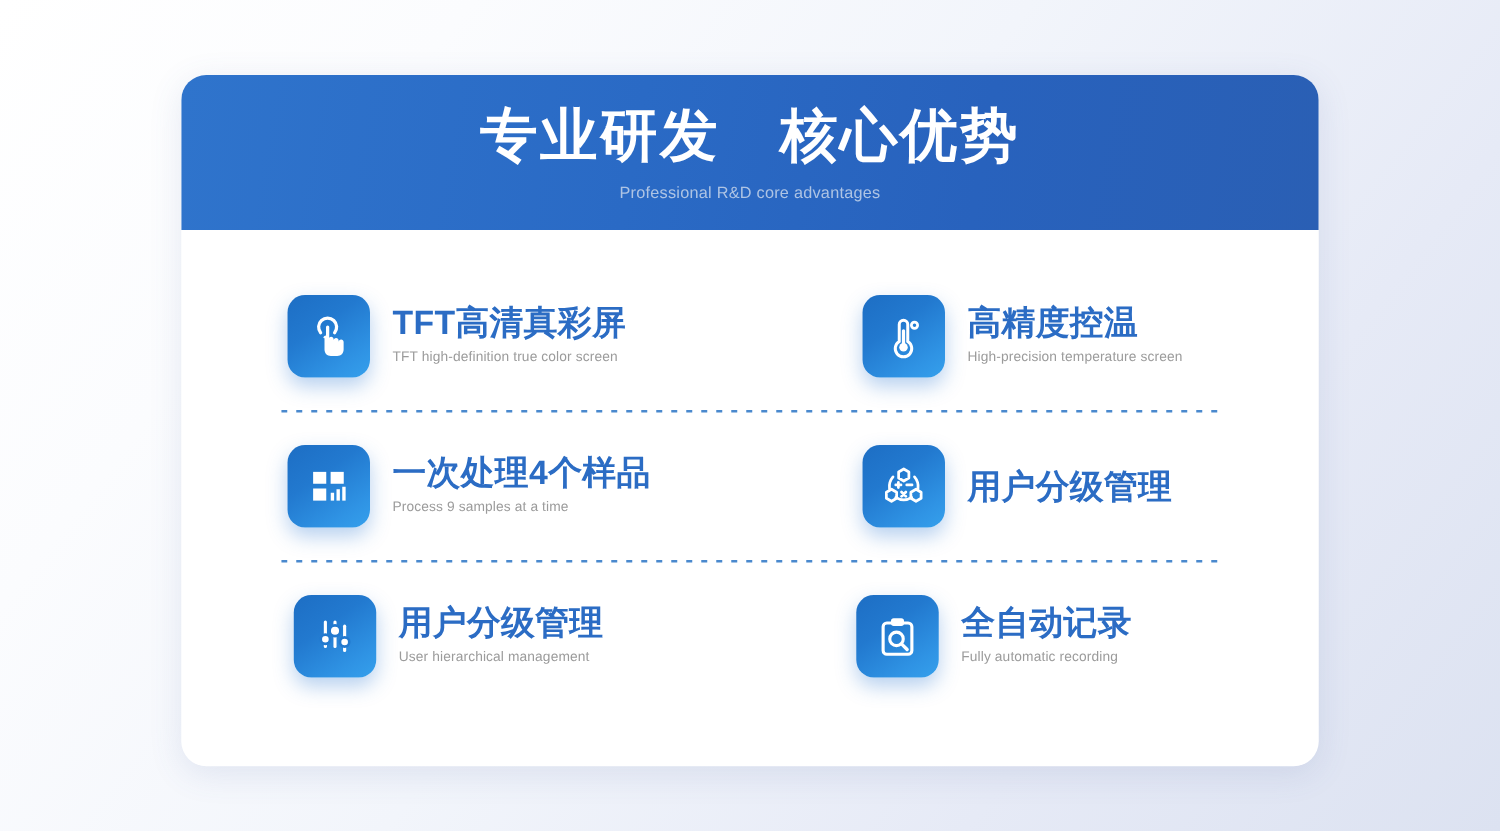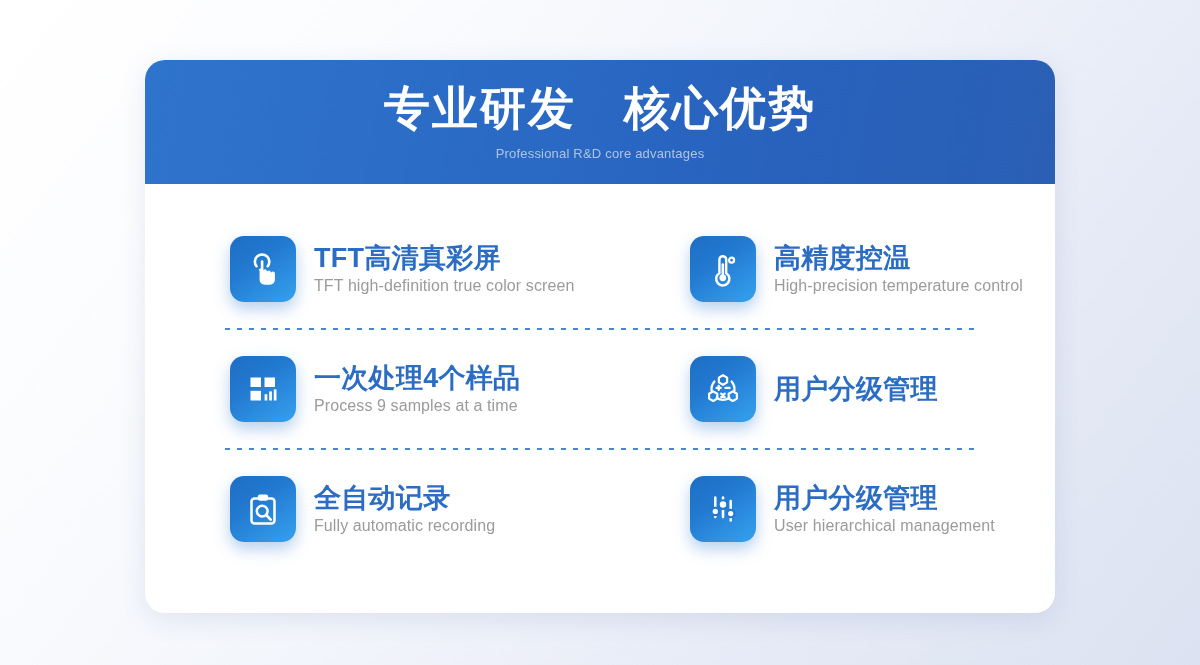--- a/index.html
+++ b/index.html
@@ -77,21 +77,21 @@
   .feature-text { margin-left:18px; }
   .feature-title {
     color:#2b6cc4;
     font-weight:bold;
     font-size:27px;
     line-height:30px;
     letter-spacing:.3px;
   }
   .feature-sub {
     color:#9b9b9b;
-    font-size:16px;
+    font-size:11px;
     line-height:20px;
     margin-top:3px;
     letter-spacing:.1px;
   }
 
   
   .divider {
     height:2px;
     margin:0 auto;
     width:750px;
@@ -134,21 +134,21 @@
           <div class="icon-tile">
             <svg width="40" height="40" viewBox="0 0 40 40" fill="none">
               <path d="M16.4 24.2V10.6a3.4 3.4 0 0 1 6.8 0v13.6a6.6 6.6 0 1 1-6.8 0z" stroke="#ffffff" stroke-width="2.4"></path>
               <path d="M19.8 15.6v11.3" stroke="#ffffff" stroke-width="2.6" stroke-linecap="round"></path>
               <circle cx="19.8" cy="28.8" r="3.4" fill="#ffffff"></circle>
               <circle cx="28.6" cy="11.2" r="2.5" stroke="#ffffff" stroke-width="2.2"></circle>
             </svg>
           </div>
           <div class="feature-text">
             <div class="feature-title">高精度控温</div>
-            <div class="feature-sub">High-precision temperature control</div>
+            <div class="feature-sub">High-precision temperature screen</div>
           </div>
         </div>
 
       </div>
 
       <div class="divider"></div>
 
       <div class="feature-row">
 
         <div class="feature">
@@ -186,49 +186,49 @@
             <div class="feature-title">用户分级管理</div>
           </div>
         </div>
 
       </div>
 
       <div class="divider"></div>
 
       <div class="feature-row">
 
-        <div class="feature">
-          <div class="icon-tile">
-            <svg width="40" height="40" viewBox="0 0 40 40" fill="none">
-              <rect x="8.5" y="9.4" width="23" height="25" rx="3" stroke="#ffffff" stroke-width="2.5"></rect>
-              <rect x="14.8" y="5.6" width="10.4" height="6.2" rx="2.2" fill="#ffffff"></rect>
-              <circle cx="19.2" cy="22.1" r="5.4" stroke="#ffffff" stroke-width="2.5"></circle>
-              <path d="M23.4 26.3l4.3 4.3" stroke="#ffffff" stroke-width="2.7" stroke-linecap="round"></path>
-            </svg>
-          </div>
-          <div class="feature-text">
-            <div class="feature-title">全自动记录</div>
-            <div class="feature-sub">Fully automatic recording</div>
-          </div>
-        </div>
-
         <div class="feature right">
           <div class="icon-tile">
             <svg width="40" height="40" viewBox="0 0 40 40" fill="none">
               <path d="M12.3 8.6v19.5" stroke="#ffffff" stroke-width="2.5" stroke-linecap="round"></path>
               <path d="M20 8.6v19.5" stroke="#ffffff" stroke-width="2.5" stroke-linecap="round"></path>
               <path d="M27.7 11.9v19.5" stroke="#ffffff" stroke-width="2.5" stroke-linecap="round"></path>
               <circle cx="12.3" cy="22.4" r="3.7" fill="#ffffff" stroke="#2279cf" stroke-width="2.1"></circle>
               <circle cx="20" cy="15.6" r="4.3" fill="#ffffff" stroke="#2279cf" stroke-width="2.1"></circle>
               <circle cx="27.7" cy="24.6" r="3.7" fill="#ffffff" stroke="#2279cf" stroke-width="2.1"></circle>
             </svg>
           </div>
           <div class="feature-text">
             <div class="feature-title">用户分级管理</div>
             <div class="feature-sub">User hierarchical management</div>
           </div>
         </div>
 
+        <div class="feature">
+          <div class="icon-tile">
+            <svg width="40" height="40" viewBox="0 0 40 40" fill="none">
+              <rect x="8.5" y="9.4" width="23" height="25" rx="3" stroke="#ffffff" stroke-width="2.5"></rect>
+              <rect x="14.8" y="5.6" width="10.4" height="6.2" rx="2.2" fill="#ffffff"></rect>
+              <circle cx="19.2" cy="22.1" r="5.4" stroke="#ffffff" stroke-width="2.5"></circle>
+              <path d="M23.4 26.3l4.3 4.3" stroke="#ffffff" stroke-width="2.7" stroke-linecap="round"></path>
+            </svg>
+          </div>
+          <div class="feature-text">
+            <div class="feature-title">全自动记录</div>
+            <div class="feature-sub">Fully automatic recording</div>
+          </div>
+        </div>
+
       </div>
 
     </div>
   </div>
 </div>
 
 </body></html>

